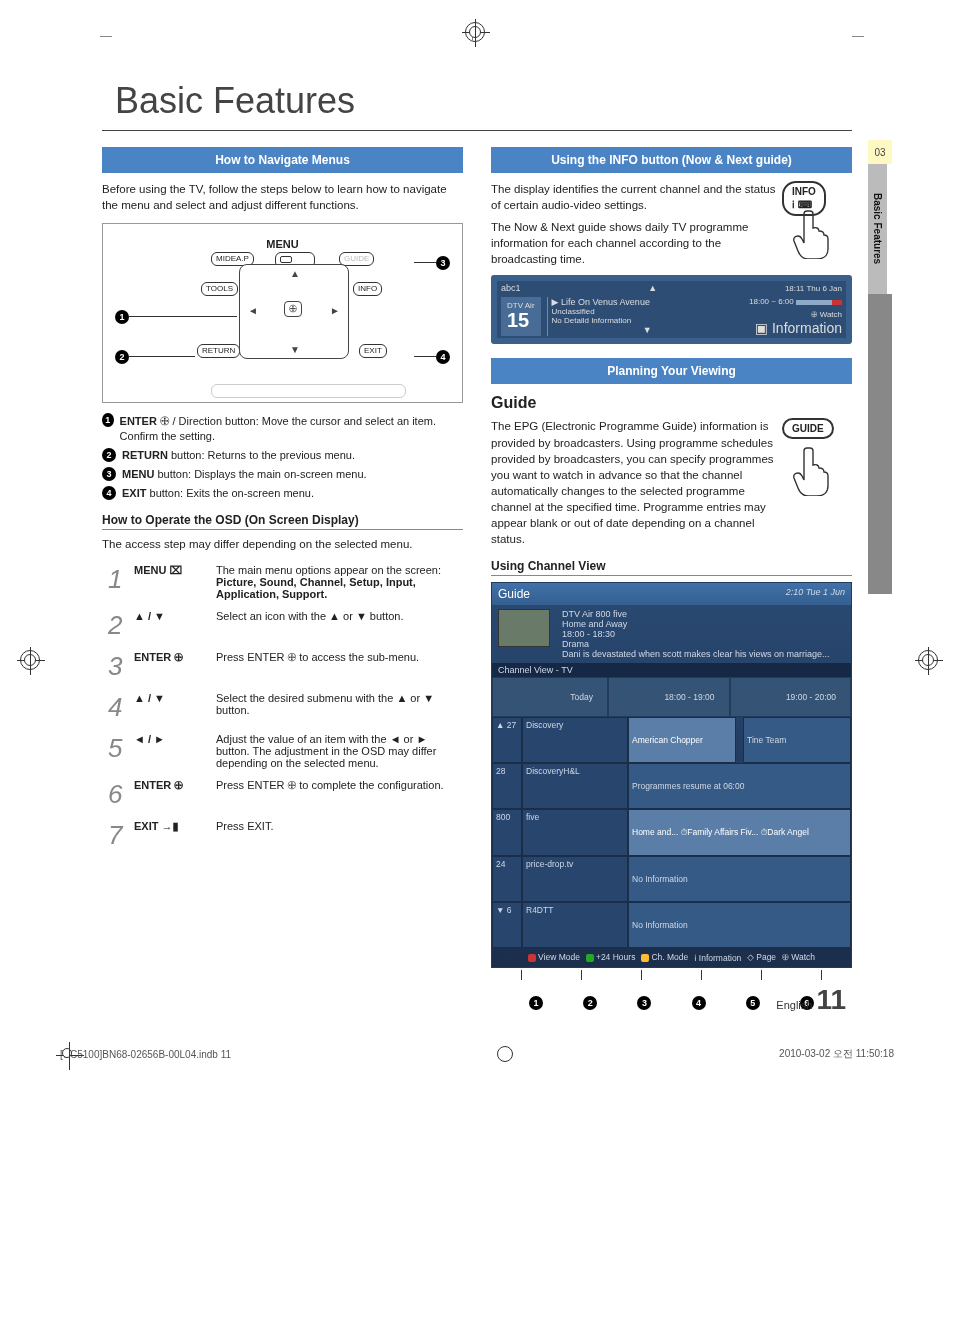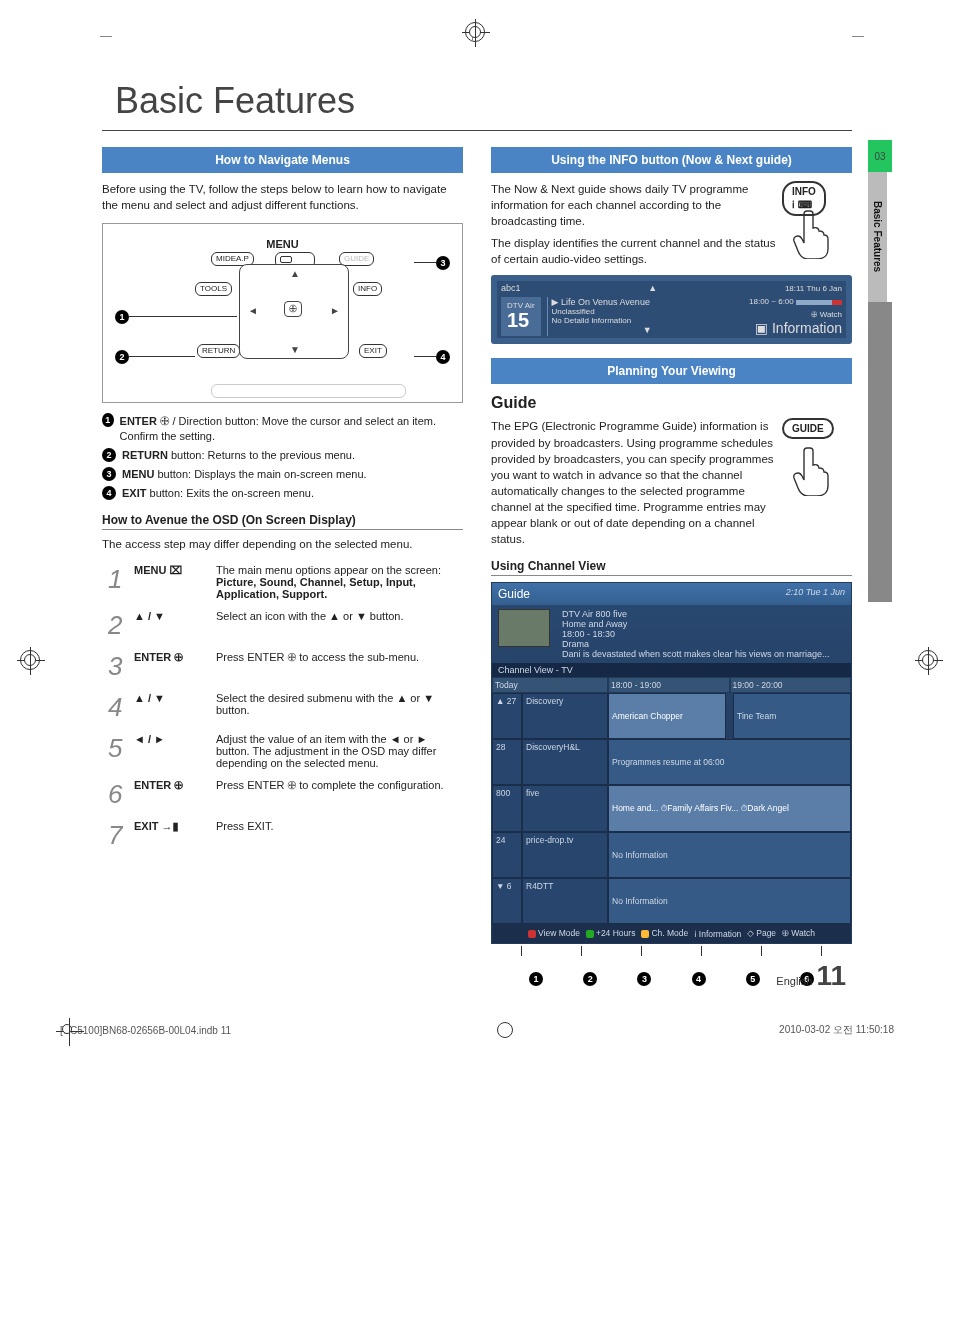--- a/index.html
+++ b/index.html
@@ -54,32 +54,32 @@
   .ibtn{border:2px solid #333;border-radius:14px;padding:3px 8px;font-size:10px;font-weight:bold;display:inline-block;background:#fff}
   .hand{position:absolute;top:28px;left:8px;width:44px;height:50px}
   .hand svg{width:100%;height:100%}
   .relpos{position:relative}
   .guide-ui{background:linear-gradient(#2a4a73,#1b2e4b);color:#cfd8e6;font-size:9px;margin-top:6px;border:1px solid #223b5c}
   .gui-top{display:flex;justify-content:space-between;padding:4px 6px;background:linear-gradient(#4071a8,#345f90);font-style:italic}
   .gui-info{display:flex;gap:12px;padding:4px 6px}
   .gui-thumb{width:52px;height:38px;background:#6a7a68;border:1px solid #333}
   .gui-bar{background:#152946;padding:2px 6px}
   .gui-head{display:flex;font-size:8.5px}
-  .gui-head div{flex:1;text-align:left;background:#345375;padding:2px;border:1px solid #223b5c}
+  .gui-head div{flex:1;text-align:right;background:#345375;padding:14px;border:1px solid #223b5c}
   .gui-row{display:flex;align-items:stretch;font-size:8.5px}
   .gc-num{width:30px;padding:2px 3px;background:#27456d;border:1px solid #1a2e4a}
-  .gc-name{width:86px;padding:2px 3px;background:#27456d;border:1px solid #1a2e4a}
+  .gc-name{width:106px;padding:2px 3px;background:#27456d;border:1px solid #1a2e4a}
   .gc-prog{flex:1;padding:17px 3px;background:#355a85;border:1px solid #1a2e4a}
   .gc-prog.sel{background:#5a7ea8;color:#fff}
   .gui-foot{display:flex;gap:6px;justify-content:center;padding:4px 2px;flex-wrap:wrap;font-size:8.5px}
   .dot{display:inline-block;width:8px;height:8px;border-radius:2px;margin-right:2px;vertical-align:middle}
   .dot.r{background:#c33}.dot.g{background:#2a2}.dot.y{background:#fb3}
   .callouts{display:flex;justify-content:space-around;padding:6px 18px}
   .sidebar{position:absolute;right:62px;top:140px;width:24px}
-  .sb-top{background:#22c55e;color:#444;font-size:10px;padding:4px 0;text-align:center;writing-mode:horizontal-tb;height:32px;display:flex;align-items:center;justify-content:center}
+  .sb-top{background:#fef9c3;color:#444;font-size:10px;padding:4px 0;text-align:center;writing-mode:horizontal-tb;height:24px;display:flex;align-items:center;justify-content:center}
   .sb-mid{background:#bbb;color:#111;writing-mode:vertical-rl;text-orientation:mixed;padding:10px 4px;font-size:10px;font-weight:bold;height:130px;display:flex;align-items:center;justify-content:center}
   .sb-bot{background:#888;height:300px}
   .footer{position:absolute;left:60px;right:60px;bottom:14px;display:flex;justify-content:space-between;font-size:10px;color:#555;align-items:center}
   .pg-en{position:absolute;right:108px;bottom:60px;font-size:11px;color:#333}
   .pg-en .big{font-size:28px;font-weight:bold;color:#444;margin-left:4px}
   .enter-glyph{font-size:12px}
   .mini-remote{display:inline-block;width:12px;height:7px;border:1px solid #333;border-radius:2px;vertical-align:middle}
 </style>
 </head>
 <body>
@@ -113,21 +113,21 @@
       <div class="sect-bar">How to Navigate Menus</div>
       <p class="body">Before using the TV, follow the steps below to learn how to navigate the menu and select and adjust different functions.</p>
 
       <div class="remote">
         <div style="text-align:center" class="remote-label">MENU</div>
 
         <div class="rbtn" style="left:108px;top:28px">MIDEA.P</div>
         <div class="rbtn" style="left:172px;top:28px;width:40px;height:16px"><span class="mini-remote"></span></div>
         <div class="rbtn" style="left:236px;top:28px;color:#bbb">GUIDE</div>
 
-        <div class="rbtn" style="left:92px;top:58px">TOOLS</div>
+        <div class="rbtn" style="left:98px;top:58px">TOOLS</div>
         <div class="rbtn" style="left:250px;top:58px">INFO</div>
         <div class="rbtn" style="left:94px;top:120px">RETURN</div>
         <div class="rbtn" style="left:256px;top:120px">EXIT</div>
 
         <div class="dpad">
           <span class="arrow" style="top:3px;left:50px">▲</span>
           <span class="arrow" style="bottom:3px;left:50px">▼</span>
           <span class="arrow" style="top:40px;left:8px">◄</span>
           <span class="arrow" style="top:40px;right:8px">►</span>
           <span style="position:absolute;top:36px;left:44px;border:1.5px solid #444;border-radius:4px;padding:1px 4px;font-size:10px">🕀</span>
@@ -158,21 +158,21 @@
         <div class="legend-row">
             <span class="badge-num">3</span>
             <div><b>MENU</b> button: Displays the main on-screen menu.</div>
           </div>
         <div class="legend-row">
             <span class="badge-num">4</span>
             <div><b>EXIT</b> button: Exits the on-screen menu.</div>
           </div>
       </div>
 
-      <div class="sub-h">How to Avenue the OSD (On Screen Display)</div>
+      <div class="sub-h">How to Operate the OSD (On Screen Display)</div>
       <div class="sub-uline"></div>
       <p class="body">The access step may differ depending on the selected menu.</p>
 
       <table class="osd-table">
         <tbody>
             <tr>
           <td class="osd-num">1</td>
           <td class="osd-key">MENU ⌧</td>
           <td><span>The main menu options appear on the screen:</span><br><b>Picture, Sound, Channel, Setup, Input, Application, Support.</b></td>
         </tr>
@@ -215,22 +215,22 @@
 
       <div class="relpos">
         <div class="hand-icon">
           <span class="ibtn"><span>INFO</span><br><span class="etch">ℹ ⌨</span></span>
           <div class="hand">
             <svg viewBox="0 0 40 50">
                 <path d="M18 2c2 0 3 1 3 3v14c3-1 6 0 6 3 3 0 5 1 5 4 3 0 4 2 4 4v10c0 6-4 10-11 10H16c-5 0-8-3-10-8l-4-10c-1-3 1-5 4-5 2 0 3 1 4 3l2 4V5c0-2 1-3 3-3z" fill="none" stroke="#333" stroke-width="1.4"></path>
               </svg>
           </div>
         </div>
+        <p class="body" style="padding-right:76px">The display identifies the current channel and the status of certain audio-video settings.</p>
         <p class="body" style="padding-right:76px">The Now &amp; Next guide shows daily TV programme information for each channel according to the broadcasting time.</p>
-        <p class="body" style="padding-right:76px">The display identifies the current channel and the status of certain audio-video settings.</p>
       </div>
 
       <div class="nn-box">
         <div class="nn-top">
           <span>abc1</span>
           <span style="color:#ddd">▲</span>
           <span style="font-size:8px">18:11 Thu 6 Jan</span>
         </div>
         <div class="nn-body">
           <div class="nn-ch">

